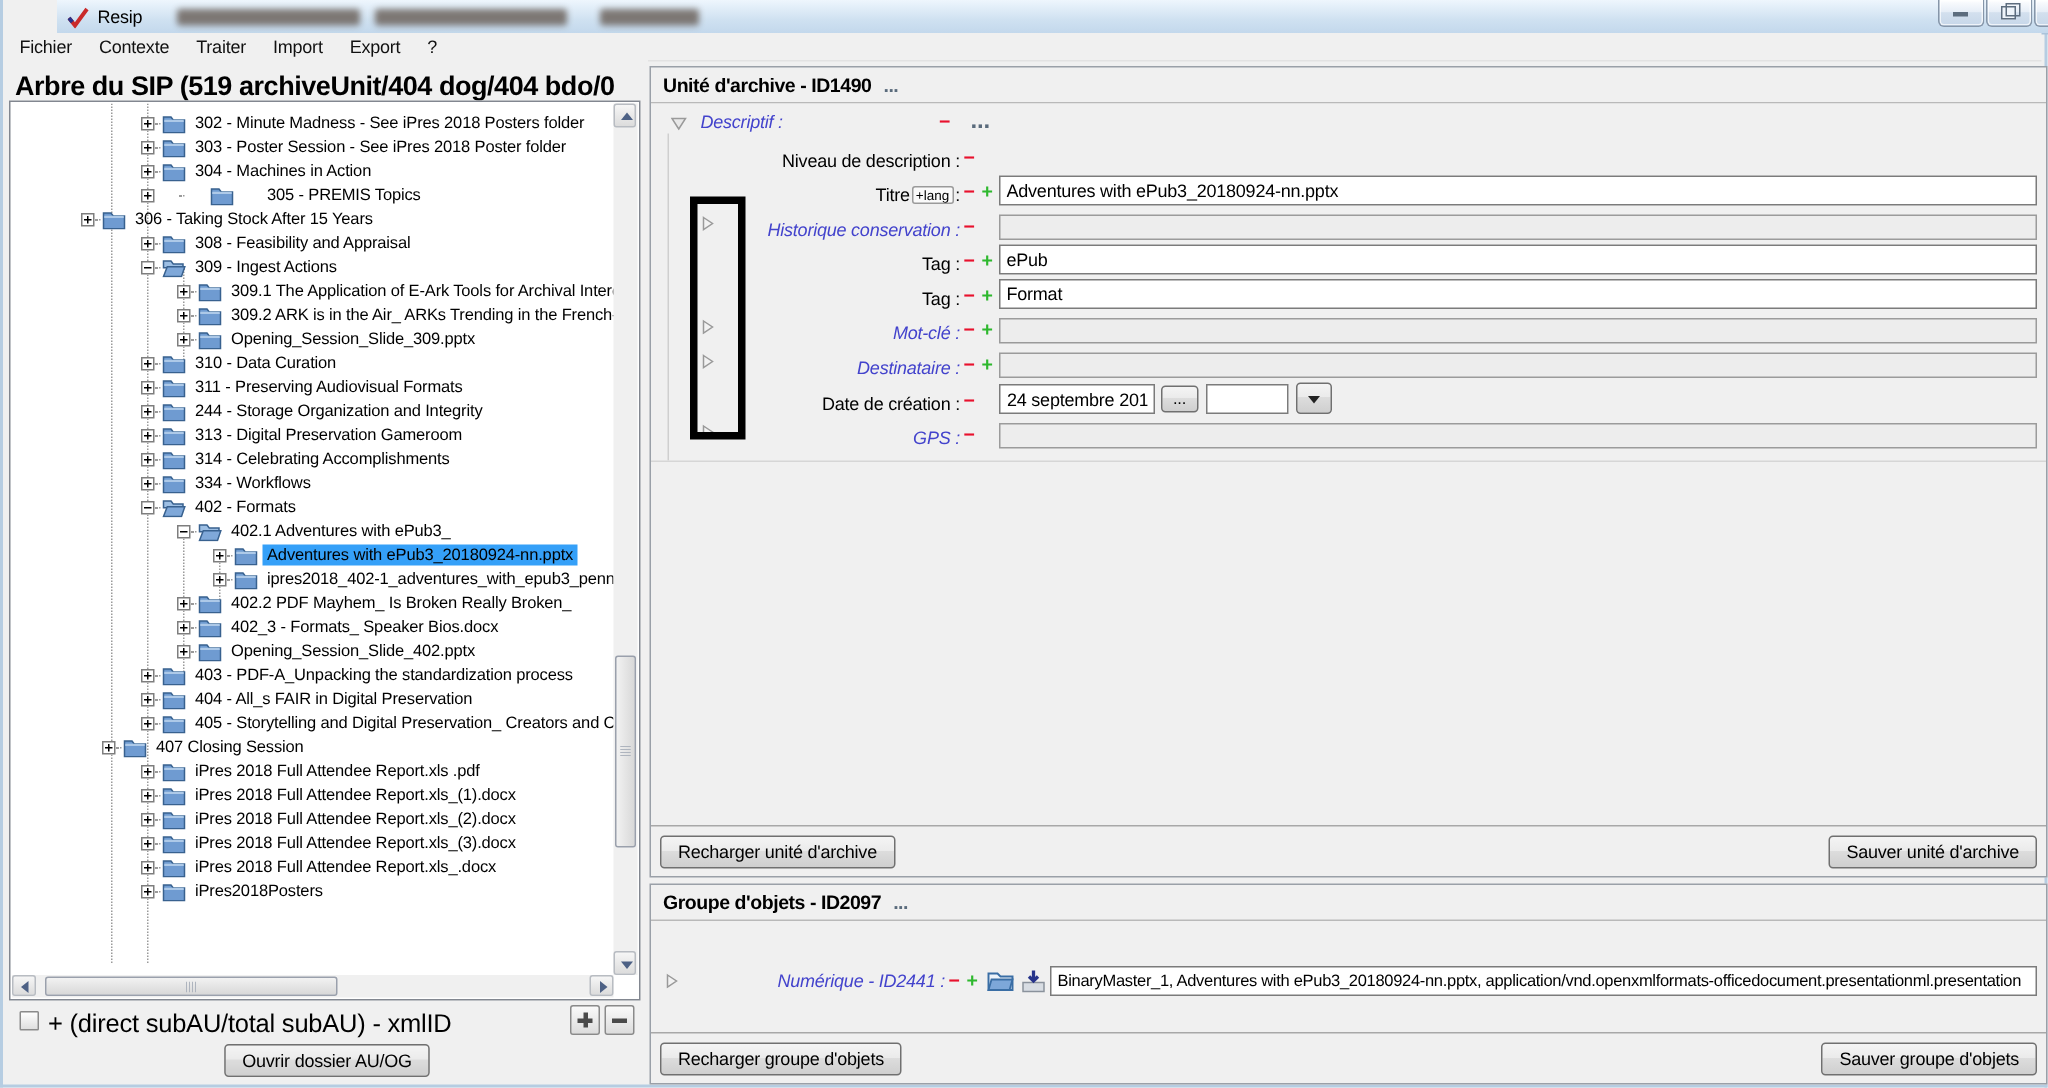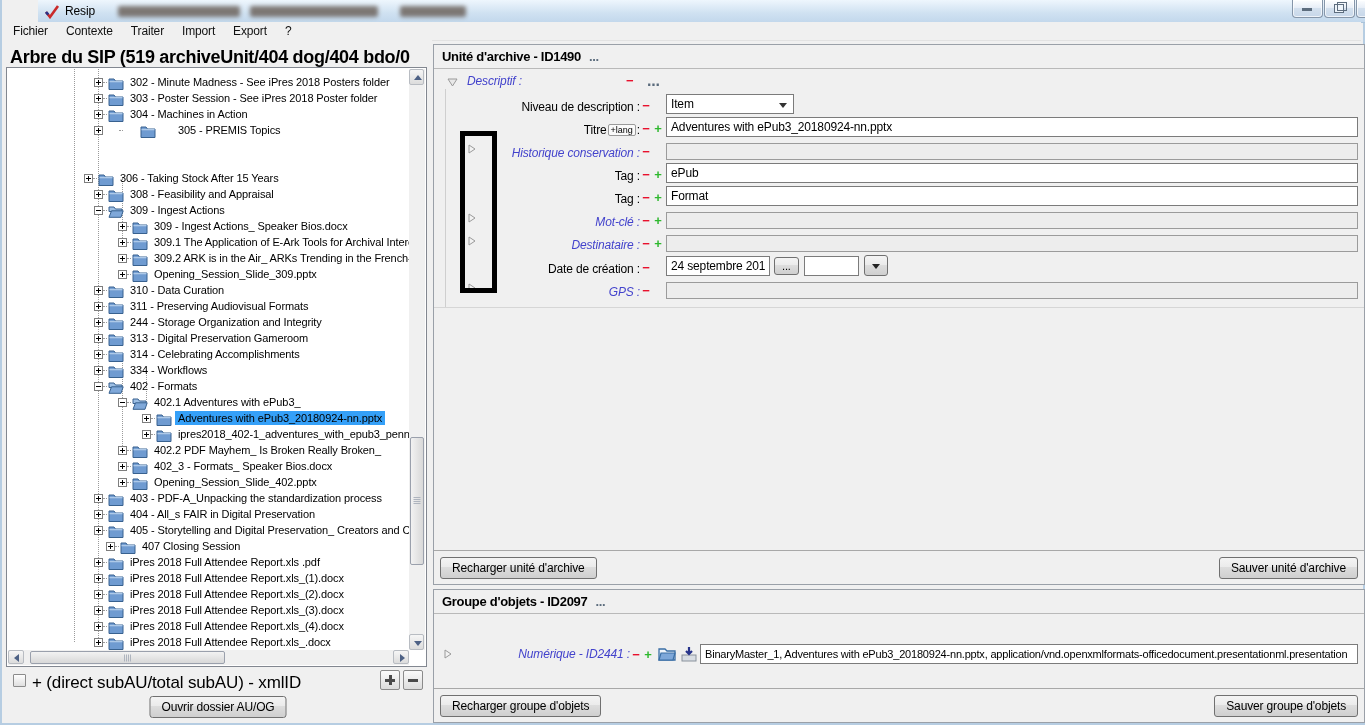--- a/index.html
+++ b/index.html
@@ -189,21 +189,21 @@
           </div>
           <div class="trow" style="padding-left: 86px; gap: 16px;">
             <span class="exp plus"></span>
             <span class="stub"></span>
             <span class="fold"><svg width="16" height="13" viewBox="0 0 16 13">
                 <path d="M1 2 h5 l1.5 2 H15 v8.5 H1 z" fill="#6f9bd1" stroke="#38618f"></path>
                 <path d="M1.5 4.6 H14.5" stroke="#adc9e8" stroke-width="1.4"></path>
               </svg></span>
             <span class="tlabel">305 - PREMIS Topics</span>
           </div>
-          <div class="trow" style="padding-left: 76px; margin-top: 32px;">
+          <div class="trow" style="padding-left: 46px;">
             <span class="exp plus"></span>
             <span class="stub"></span>
             <span class="fold"><svg width="16" height="13" viewBox="0 0 16 13">
                 <path d="M1 2 h5 l1.5 2 H15 v8.5 H1 z" fill="#6f9bd1" stroke="#38618f"></path>
                 <path d="M1.5 4.6 H14.5" stroke="#adc9e8" stroke-width="1.4"></path>
               </svg></span>
             <span class="tlabel">306 - Taking Stock After 15 Years</span>
           </div>
           <div class="trow" style="padding-left: 86px;">
             <span class="exp plus"></span>
@@ -223,29 +223,20 @@
               </svg></span>
             <span class="tlabel">309 - Ingest Actions</span>
           </div>
           <div class="trow" style="padding-left: 110px;">
             <span class="exp plus"></span>
             <span class="stub"></span>
             <span class="fold"><svg width="16" height="13" viewBox="0 0 16 13">
                 <path d="M1 2 h5 l1.5 2 H15 v8.5 H1 z" fill="#6f9bd1" stroke="#38618f"></path>
                 <path d="M1.5 4.6 H14.5" stroke="#adc9e8" stroke-width="1.4"></path>
               </svg></span>
-            <span class="tlabel">309 - Ingest Actions_ Speaker Bios.docx</span>
-          </div>
-          <div class="trow" style="padding-left: 110px;">
-            <span class="exp plus"></span>
-            <span class="stub"></span>
-            <span class="fold"><svg width="16" height="13" viewBox="0 0 16 13">
-                <path d="M1 2 h5 l1.5 2 H15 v8.5 H1 z" fill="#6f9bd1" stroke="#38618f"></path>
-                <path d="M1.5 4.6 H14.5" stroke="#adc9e8" stroke-width="1.4"></path>
-              </svg></span>
             <span class="tlabel">309.1 The Application of E-Ark Tools for Archival Intero</span>
           </div>
           <div class="trow" style="padding-left: 110px;">
             <span class="exp plus"></span>
             <span class="stub"></span>
             <span class="fold"><svg width="16" height="13" viewBox="0 0 16 13">
                 <path d="M1 2 h5 l1.5 2 H15 v8.5 H1 z" fill="#6f9bd1" stroke="#38618f"></path>
                 <path d="M1.5 4.6 H14.5" stroke="#adc9e8" stroke-width="1.4"></path>
               </svg></span>
             <span class="tlabel">309.2 ARK is in the Air_ ARKs Trending in the French-s</span>
@@ -396,21 +387,21 @@
           </div>
           <div class="trow" style="padding-left: 86px;">
             <span class="exp plus"></span>
             <span class="stub"></span>
             <span class="fold"><svg width="16" height="13" viewBox="0 0 16 13">
                 <path d="M1 2 h5 l1.5 2 H15 v8.5 H1 z" fill="#6f9bd1" stroke="#38618f"></path>
                 <path d="M1.5 4.6 H14.5" stroke="#adc9e8" stroke-width="1.4"></path>
               </svg></span>
             <span class="tlabel">405 - Storytelling and Digital Preservation_ Creators and C</span>
           </div>
-          <div class="trow" style="padding-left: 98px;">
+          <div class="trow" style="padding-left: 60px;">
             <span class="exp plus"></span>
             <span class="stub"></span>
             <span class="fold"><svg width="16" height="13" viewBox="0 0 16 13">
                 <path d="M1 2 h5 l1.5 2 H15 v8.5 H1 z" fill="#6f9bd1" stroke="#38618f"></path>
                 <path d="M1.5 4.6 H14.5" stroke="#adc9e8" stroke-width="1.4"></path>
               </svg></span>
             <span class="tlabel">407 Closing Session</span>
           </div>
           <div class="trow" style="padding-left: 86px;">
             <span class="exp plus"></span>
@@ -440,29 +431,20 @@
             <span class="tlabel">iPres 2018 Full Attendee Report.xls_(2).docx</span>
           </div>
           <div class="trow" style="padding-left: 86px;">
             <span class="exp plus"></span>
             <span class="stub"></span>
             <span class="fold"><svg width="16" height="13" viewBox="0 0 16 13">
                 <path d="M1 2 h5 l1.5 2 H15 v8.5 H1 z" fill="#6f9bd1" stroke="#38618f"></path>
                 <path d="M1.5 4.6 H14.5" stroke="#adc9e8" stroke-width="1.4"></path>
               </svg></span>
             <span class="tlabel">iPres 2018 Full Attendee Report.xls_(3).docx</span>
-          </div>
-          <div class="trow" style="padding-left: 86px;">
-            <span class="exp plus"></span>
-            <span class="stub"></span>
-            <span class="fold"><svg width="16" height="13" viewBox="0 0 16 13">
-                <path d="M1 2 h5 l1.5 2 H15 v8.5 H1 z" fill="#6f9bd1" stroke="#38618f"></path>
-                <path d="M1.5 4.6 H14.5" stroke="#adc9e8" stroke-width="1.4"></path>
-              </svg></span>
-            <span class="tlabel">iPres 2018 Full Attendee Report.xls_(4).docx</span>
           </div>
           <div class="trow" style="padding-left: 86px;">
             <span class="exp plus"></span>
             <span class="stub"></span>
             <span class="fold"><svg width="16" height="13" viewBox="0 0 16 13">
                 <path d="M1 2 h5 l1.5 2 H15 v8.5 H1 z" fill="#6f9bd1" stroke="#38618f"></path>
                 <path d="M1.5 4.6 H14.5" stroke="#adc9e8" stroke-width="1.4"></path>
               </svg></span>
             <span class="tlabel">iPres 2018 Full Attendee Report.xls_.docx</span>
           </div>
@@ -523,23 +505,20 @@
       </div>
       <div class="guideline"></div>
       <div class="grpline"></div>
 
       <div class="rows">
 
         <div class="frow">
           <span class="rlabel">Niveau de description :</span>
           <span class="rminus"><span class="minus">−</span></span>
           <span class="rplus"></span>
-          <div class="fieldzone">
-              <div class="combo"><span>Item</span><span class="carrow"></span></div>
-            </div>
         </div>
 
         <div class="frow">
           <span class="rlabel"><span>Titre</span><span class="badge">+lang</span><span>:</span></span>
           <span class="rminus"><span class="minus">−</span></span>
           <span class="rplus"><span class="plus-g">+</span></span>
           <div class="fieldzone">
               <input class="tf wide" value="Adventures with ePub3_20180924-nn.pptx" style="">
             </div>
         </div>

